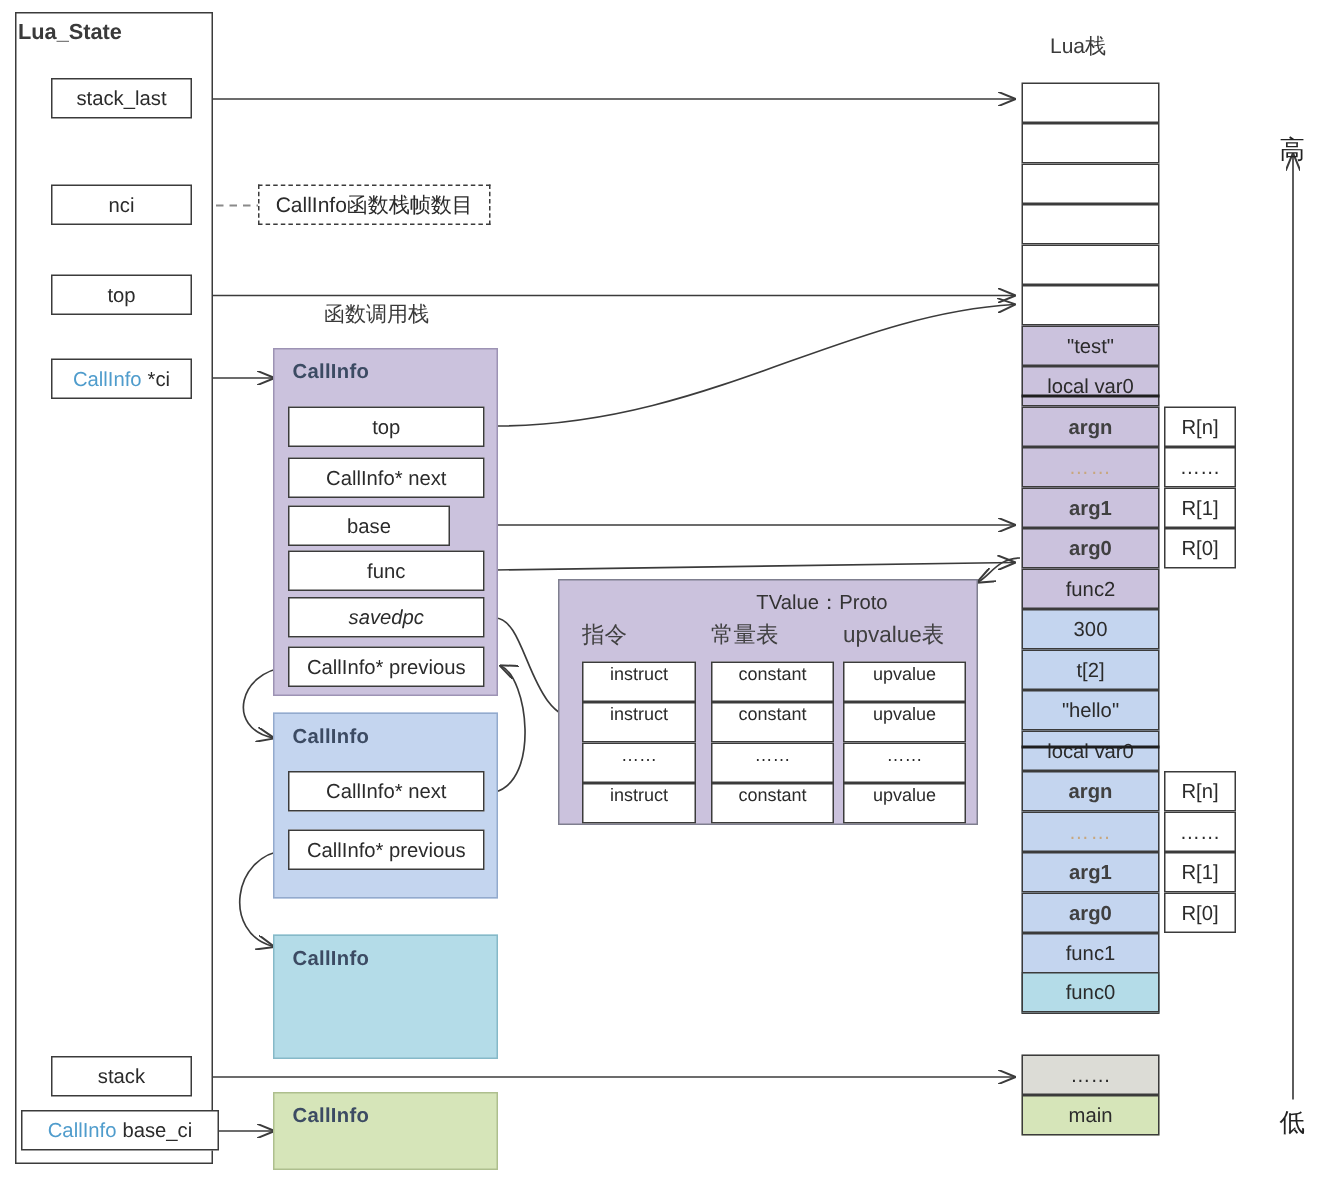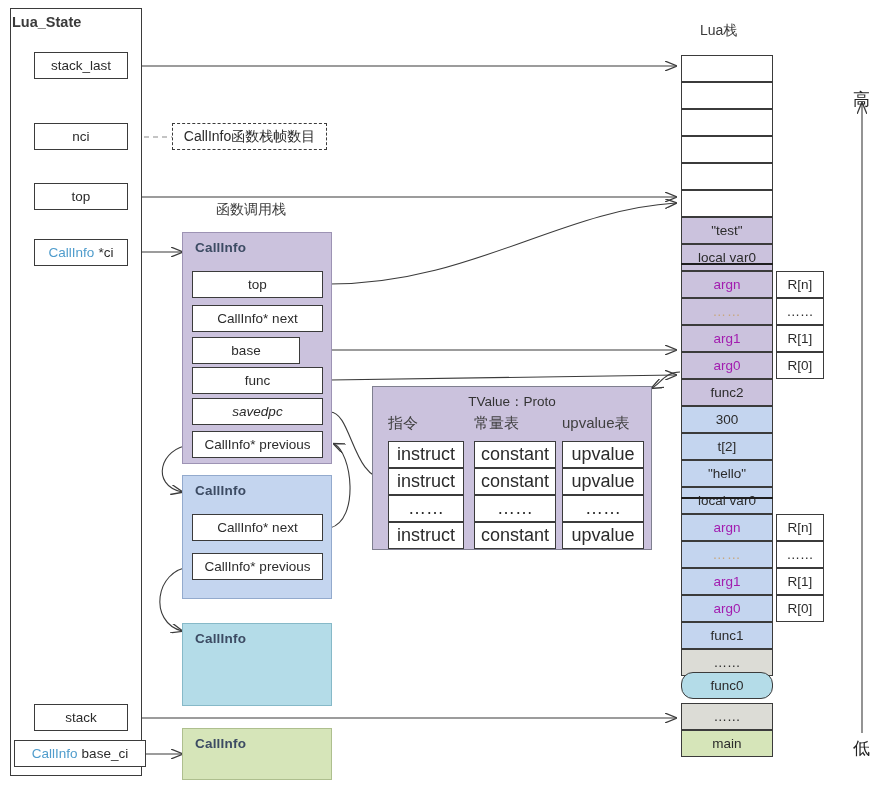--- a/index.html
+++ b/index.html
@@ -33,33 +33,33 @@
   .teal{background:#b4dce8;border-color:#86b9c8;}
   .green{background:#d6e5b9;border-color:#aebf8e;}
   .cifield{position:absolute;box-sizing:border-box;border:1px solid #3b3b3b;background:#fff;
            display:flex;align-items:center;justify-content:center;font-size:13.5px;height:27px;}
 
   
   .proto{position:absolute;box-sizing:border-box;background:#cbc2dd;border:1px solid #7f7f8f;}
   .proto .ptitle{position:absolute;width:100%;text-align:center;font-size:13.5px;color:#333;}
   .colhead{position:absolute;font-size:15px;color:#404040;text-align:left;}
   .cell{position:absolute;box-sizing:border-box;border:1px solid #3b3b3b;background:#fff;
-        display:flex;align-items:center;justify-content:center;font-size:18px;height:27px;}
+        display:flex;align-items:flex-start;justify-content:center;font-size:12px;height:27px;}
 
   
   .scell{position:absolute;box-sizing:border-box;border:1px solid #3b3b3b;
          display:flex;align-items:center;justify-content:center;
          font-size:13.5px;width:92px;height:27px;}
   .scell.empty{background:#ffffff;}
   .scell.p{background:#cbc2dd;}
   .scell.b{background:#c4d5ef;}
   .scell.g{background:#dcdcd6;}
   .scell.t{background:#b4dce8;}
   .scell.m{background:#d6e5b9;}
-  .scell.arg{color:#a21caf;}
+  .scell.arg{color:#404040;font-weight:bold;}
   .scell.dots{color:#c8a77e;letter-spacing:1px;}
   .rbox{position:absolute;box-sizing:border-box;border:1px solid #3b3b3b;background:#fff;
         width:48px;height:27px;display:flex;align-items:center;justify-content:center;font-size:13.5px;}
   .frame-sep{position:absolute;height:0;border-top:2px solid #1e1e1e;}
 
   .hi-lo{position:absolute;font-size:17px;color:#222;}
 </style>
 </head>
 <body>
 
@@ -177,21 +177,21 @@
 
   <div class="ciblock teal" style="left:182px;top:623px;width:150px;height:83px;">
     <div class="cihead">CallInfo</div>
   </div>
 
   <div class="ciblock green" style="left:182px;top:728px;width:150px;height:52px;">
     <div class="cihead">CallInfo</div>
   </div>
 
   <div class="proto" style="left:372px;top:386px;width:280px;height:164px;">
-    <div class="ptitle" style="top:6px;">TValue：Proto</div>
+    <div class="ptitle" style="top:6px;padding-left:36px;">TValue：Proto</div>
   </div>
   <div class="colhead" style="left:388px;top:414px;width:76px;">指令</div>
   <div class="colhead" style="left:474px;top:414px;width:82px;">常量表</div>
   <div class="colhead" style="left:562px;top:414px;width:82px;">upvalue表</div>
 
   <div class="cell" style="left:388px;top:441px;width:76px;">
     <span>instruct</span>
     </div>
   <div class="cell" style="left:388px;top:468px;width:76px;">
     <span>instruct</span>
@@ -317,21 +317,21 @@
       </div>
       <div class="rbox" style="left: 776px; top: 595px;">
         <span>R[0]</span>
       </div>
       <div class="scell b" style="left: 681px; top: 622px;">
         <span>func1</span>
       </div>
       <div class="scell g" style="left: 681px; top: 649px;">
         <span>……</span>
       </div>
-      <div class="scell t" style="left: 681px; top: 672px; border-radius: 12px;">
+      <div class="scell t" style="left: 681px; top: 648px;">
         <span>func0</span>
       </div>
       <div class="scell g" style="left: 681px; top: 703px;">
         <span>……</span>
       </div>
       <div class="scell m" style="left: 681px; top: 730px;">
         <span>main</span>
       </div>
     </div>
   <div class="frame-sep" style="left:681px;top:263px;width:92px;"></div>

